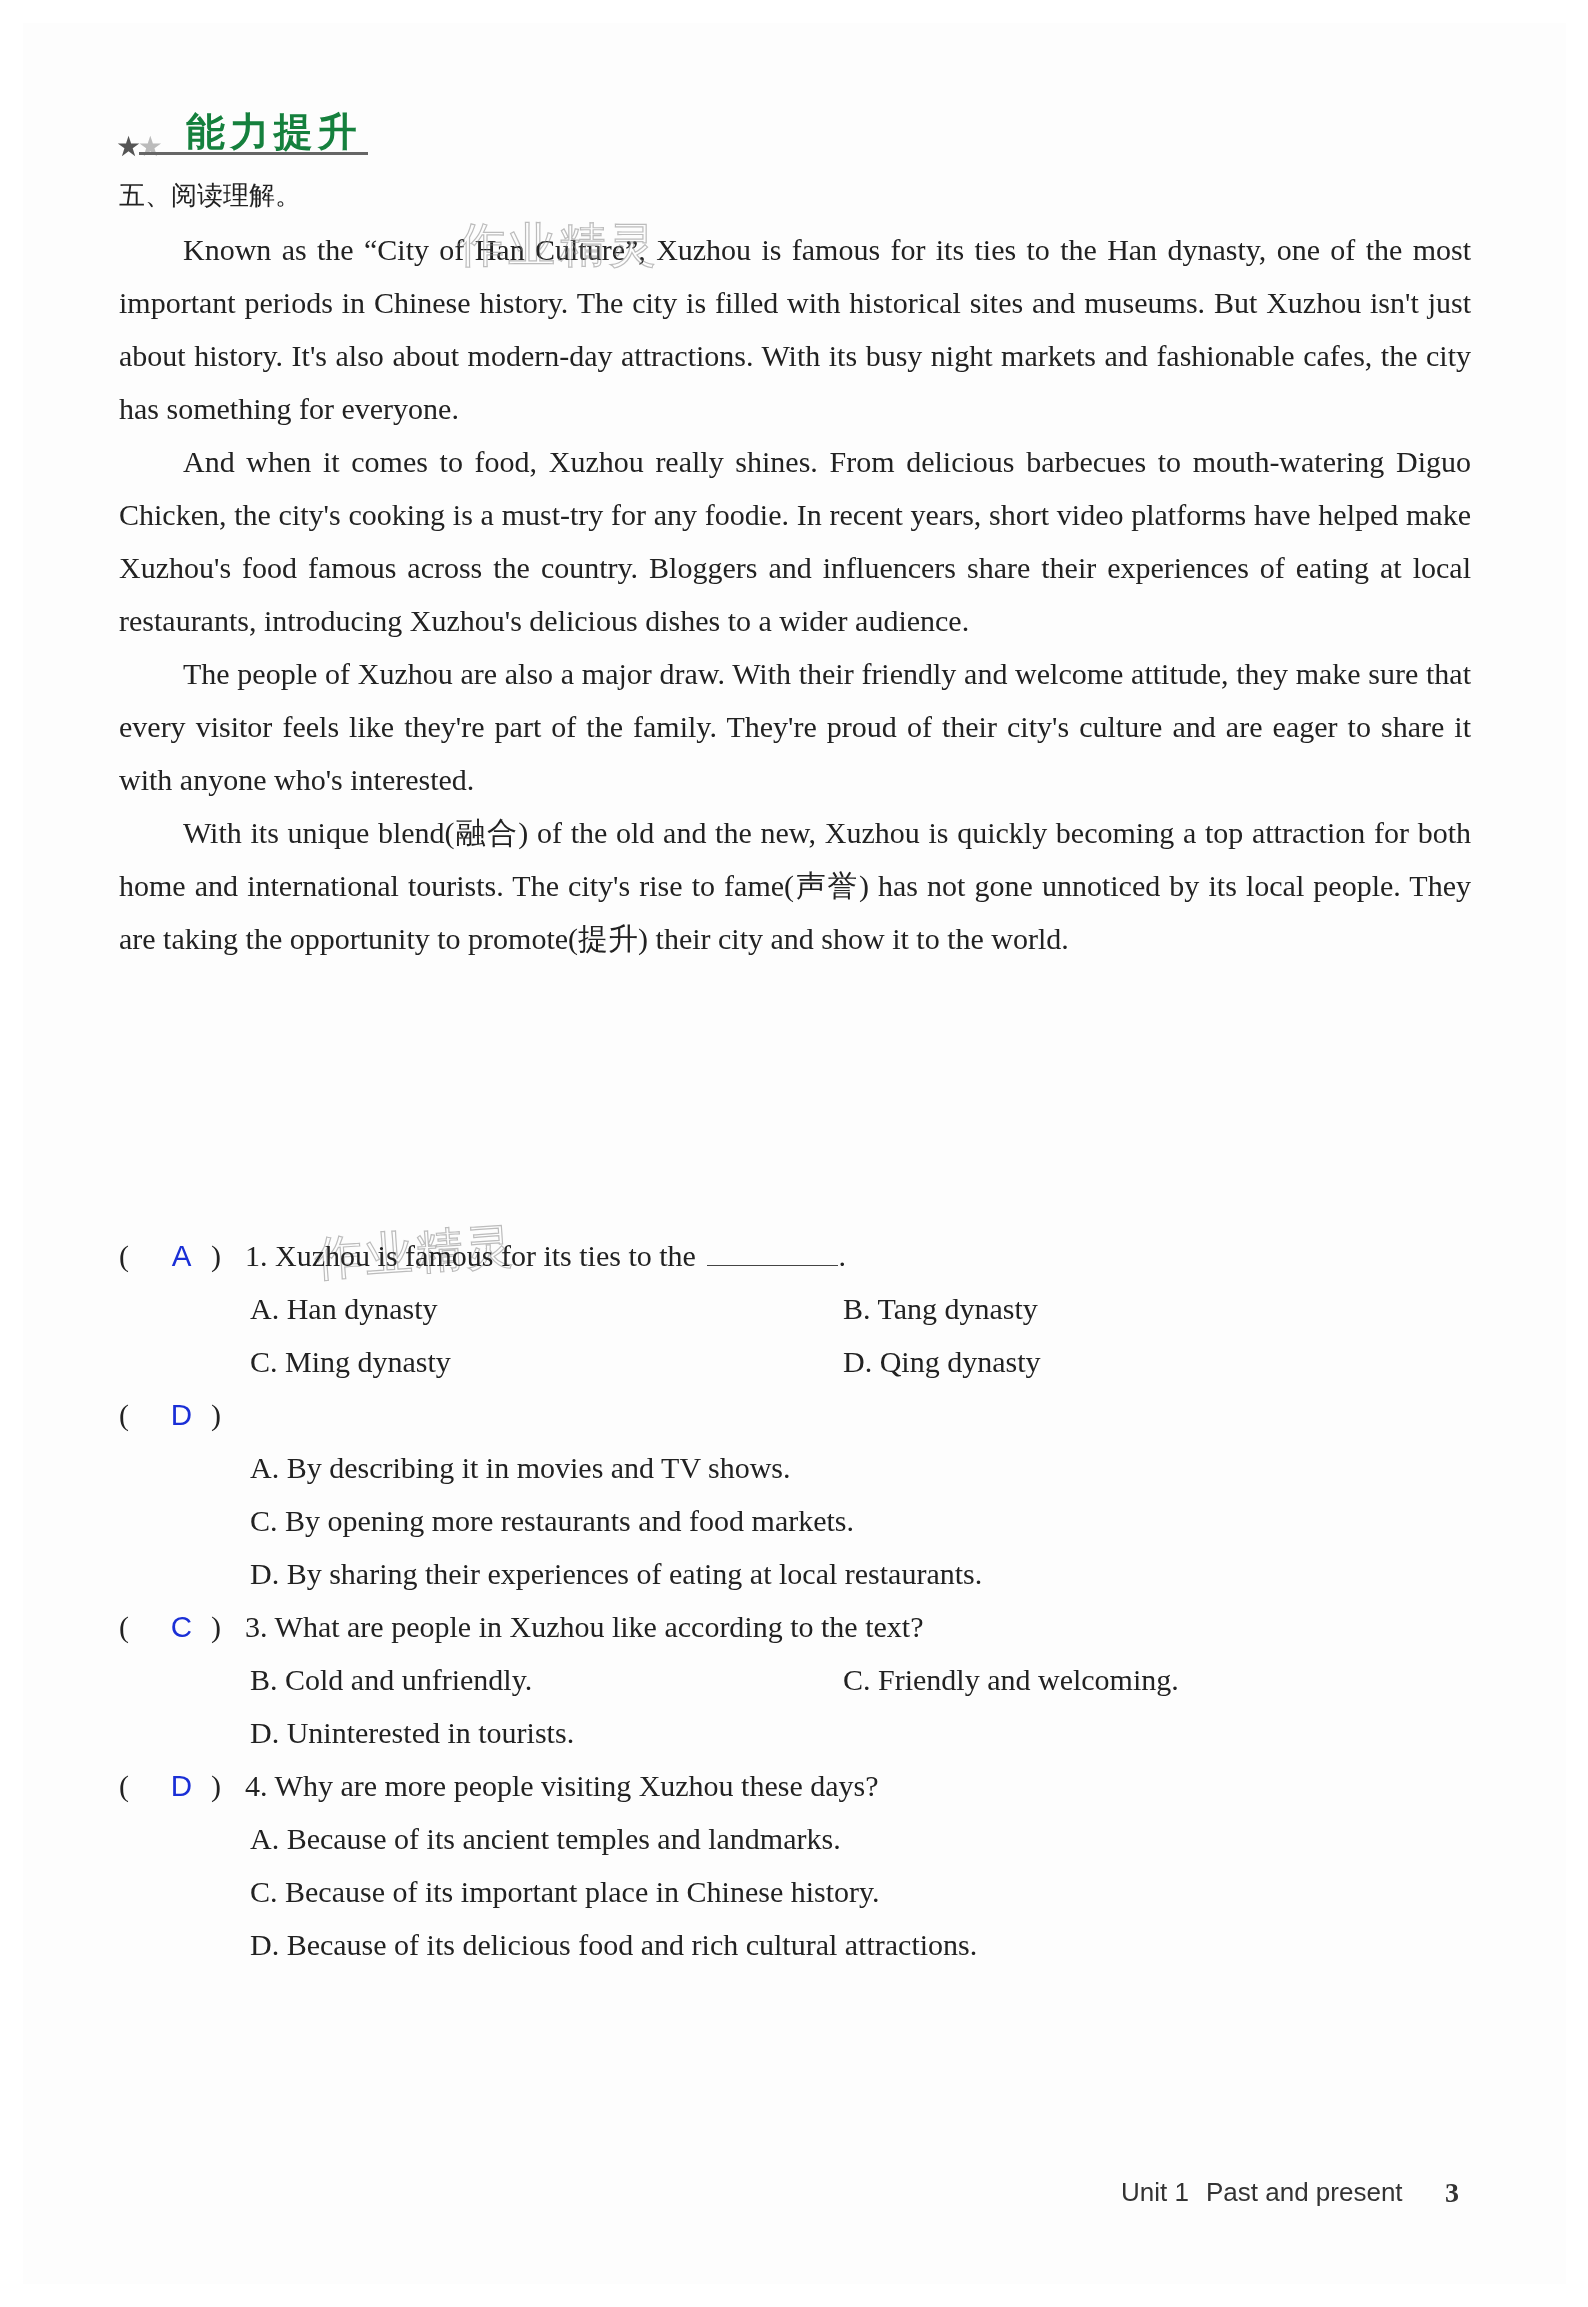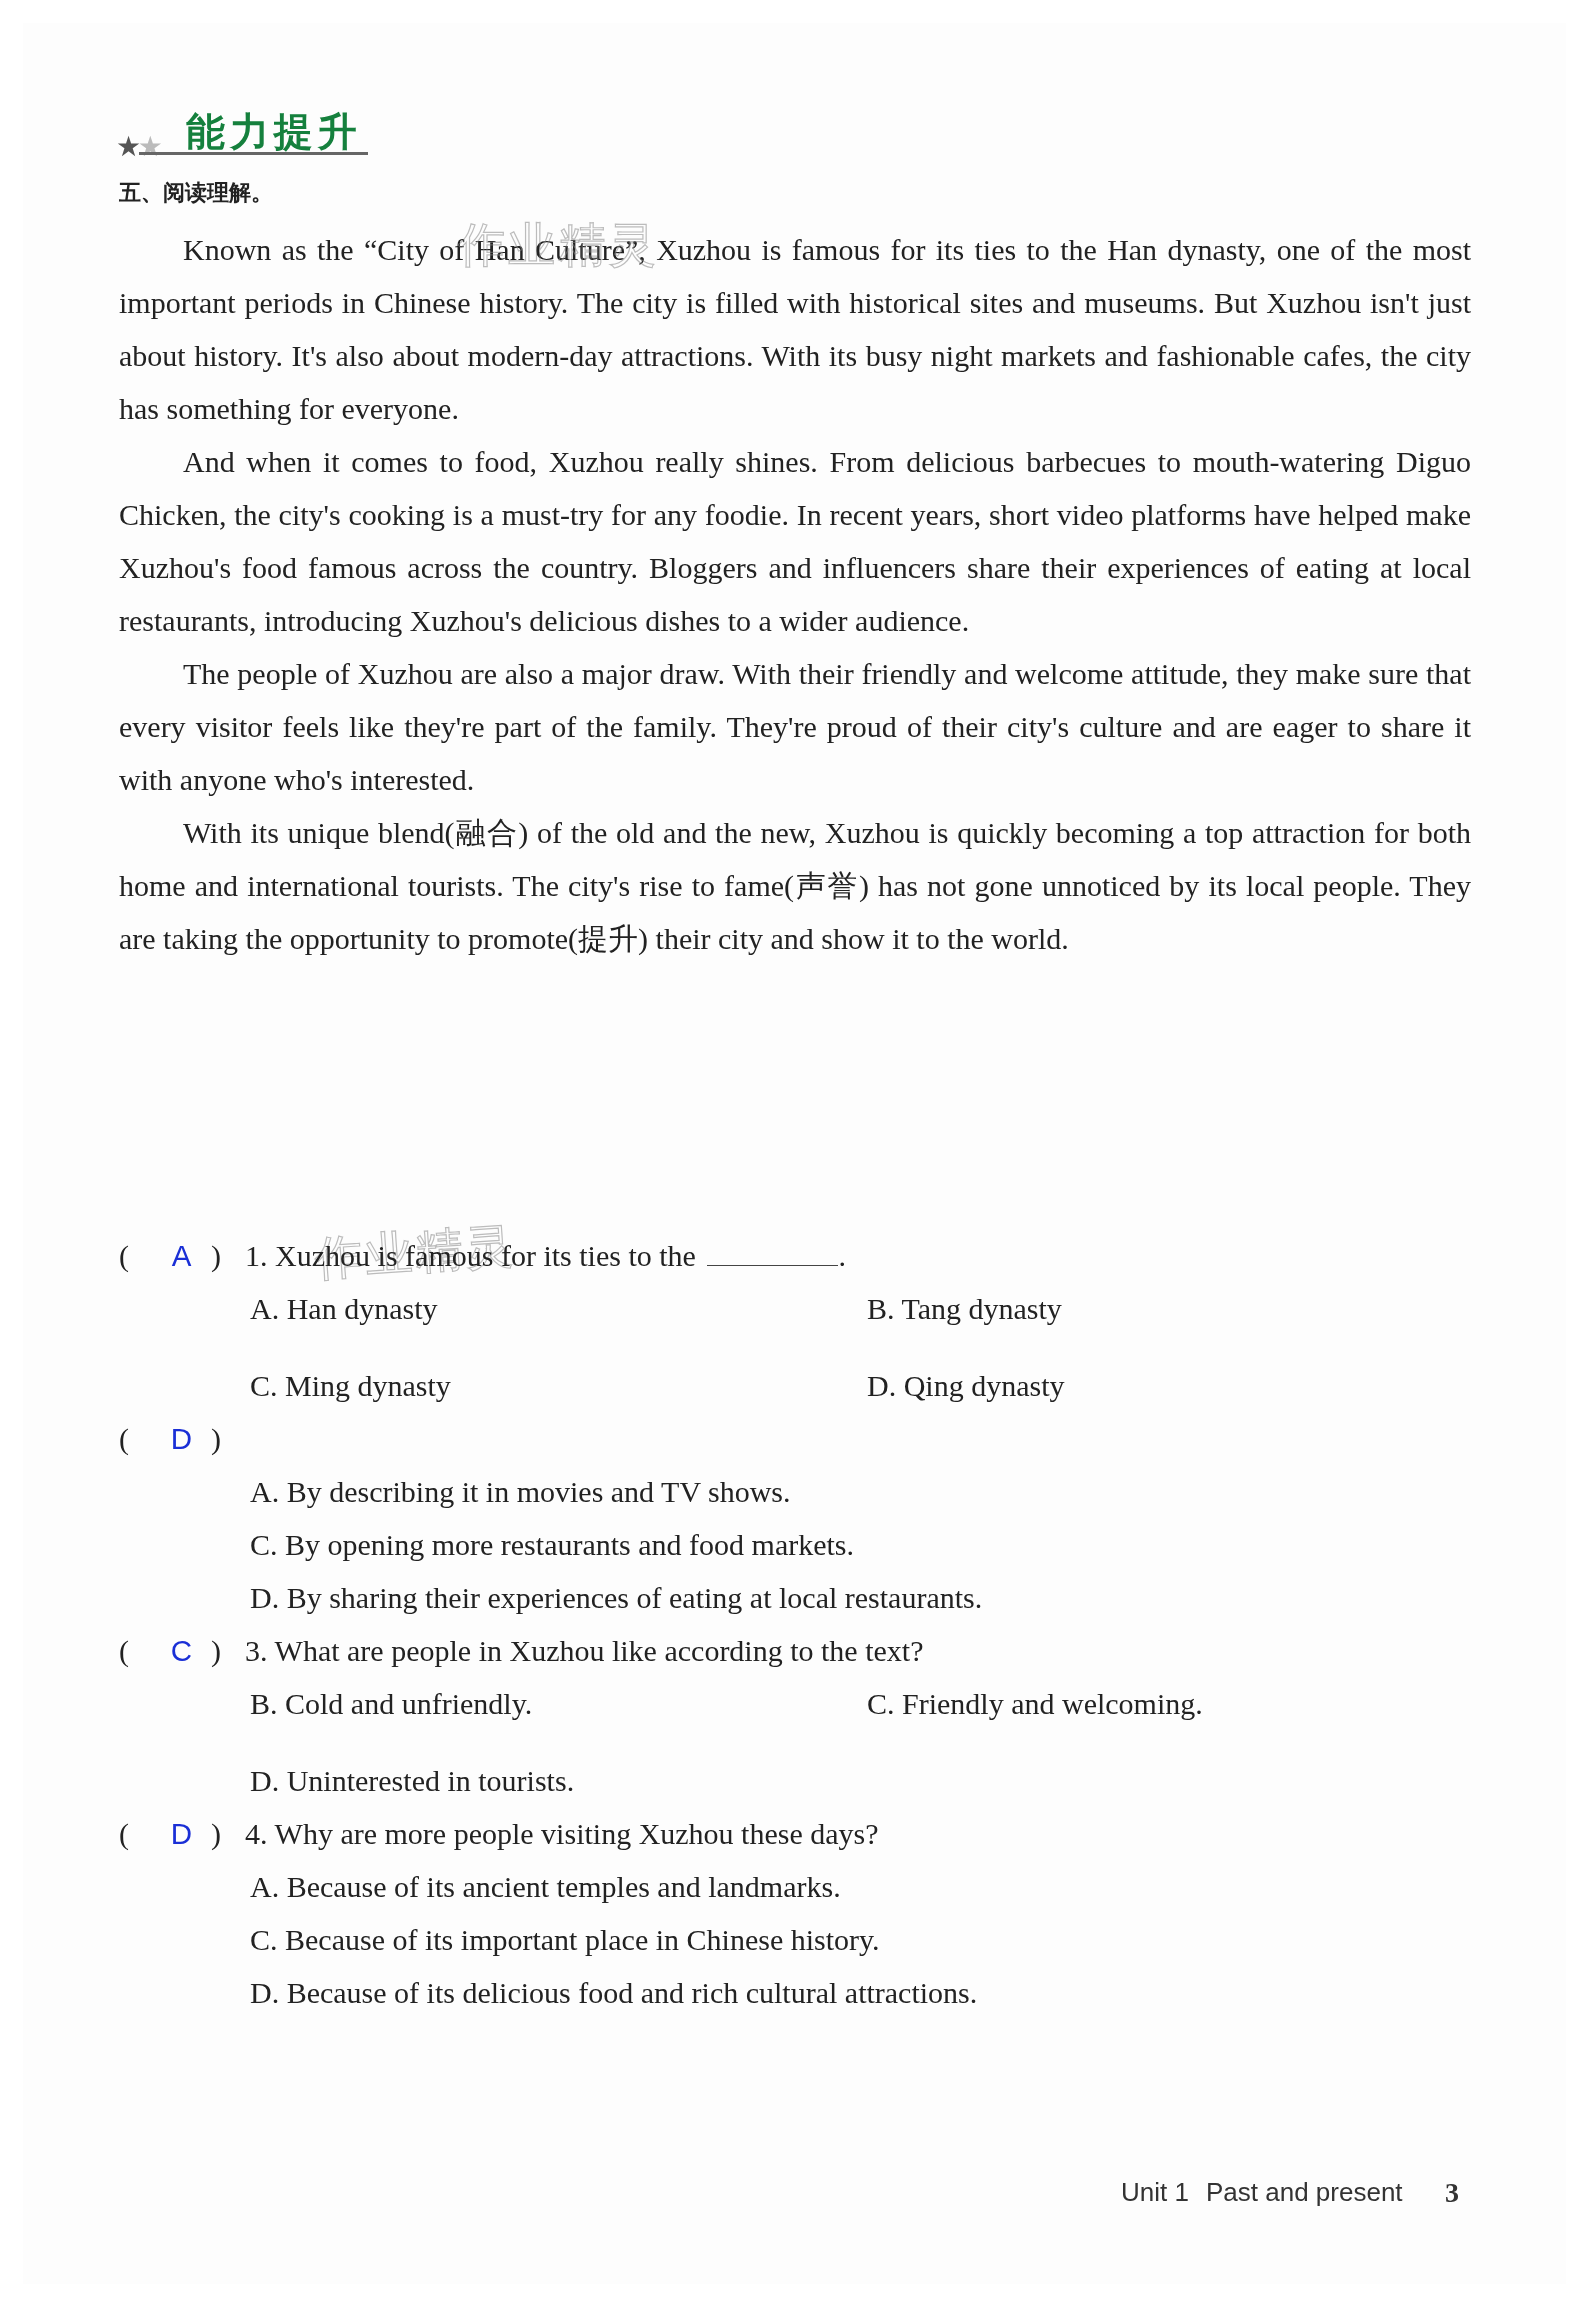--- a/index.html
+++ b/index.html
@@ -5,31 +5,31 @@
   html, body { margin: 0; padding: 0; background: #ffffff; }
   body { width: 1588px; height: 2307px; position: relative; overflow: hidden; font-family: "Liberation Serif", "DejaVu Serif", serif; color: #222; }
   .page { position: absolute; left: 23px; top: 23px; width: 1543px; height: 2261px; background: #fdfdfd; }
   .section-header { position: absolute; left: 116px; top: 105px; height: 54px; width: 246px; }
   .stars { position: absolute; left: 0; top: 29.5px; height: 24.6px; }
   .star { display: inline-block; font-size: 28px; line-height: 24.6px; }
   .star.dark { color: #555; }
   .star.light { color: #bbb; margin-left: -3.3px; }
   .section-title { position: absolute; left: 70px; top: 0; font-family: "DejaVu Sans", sans-serif; font-weight: bold; font-size: 39px; letter-spacing: 4.9px; color: #15803d; }
   .section-underline { position: absolute; left: 23px; top: 47px; width: 229px; height: 3.3px; background: #666; }
-  .exercise-title { position: absolute; left: 119px; top: 178px; font-family: "DejaVu Sans", sans-serif; font-weight: bold; font-size: 22px; color: #222; }
+  .exercise-title { position: absolute; left: 119px; top: 178px; font-family: "DejaVu Sans", sans-serif; font-weight: normal; font-size: 26px; color: #222; }
   .passage { position: absolute; left: 119px; top: 223px; width: 1352px; font-size: 30px; line-height: 53px; text-align: justify; }
   .passage p { margin: 0; text-indent: 64px; }
   .questions { position: absolute; left: 119px; top: 1229px; width: 1352px; font-size: 30px; line-height: 53px; }
   .q-row { display: flex; white-space: nowrap; }
   .paren { width: 131px; display: flex; }
   .paren .l { width: 33px; }
   .paren .ans { width: 59px; color: #1a2fd6; font-family: "Liberation Sans", sans-serif; font-size: 29.5px; text-align: center; }
   .q-text { margin-left: -4.9px; text-align: center; }
   .blank { display: inline-block; width: 131px; border-bottom: 1.6px solid #444; height: 28px; margin-left: 11.5px; vertical-align: baseline; }
-  .opts-2col { display: grid; grid-template-columns: 593px 573px; padding-left: 131px; gap: 24px; }
+  .opts-2col { display: grid; grid-template-columns: 593px 573px; padding-left: 131px; }
   .opts-1col { padding-left: 131px; }
   .footer { position: absolute; top: 2177px; left: 1105px; width: 376px; font-family: "Liberation Sans", sans-serif; font-size: 26px; color: #333; }
   .footer .unit { position: absolute; left: 16px; }
   .footer .unit-title { position: absolute; left: 101px; }
   .footer .page-num { position: absolute; left: 340px; font-family: "Liberation Serif", serif; font-weight: bold; font-size: 28px; }
   .watermark { position: absolute; font-family: "DejaVu Sans", sans-serif; font-size: 47px; color: transparent; -webkit-text-stroke: 1.2px #888; opacity: 0.55; letter-spacing: 3.3px; }
 </style>
 </head>
 <body>
 

